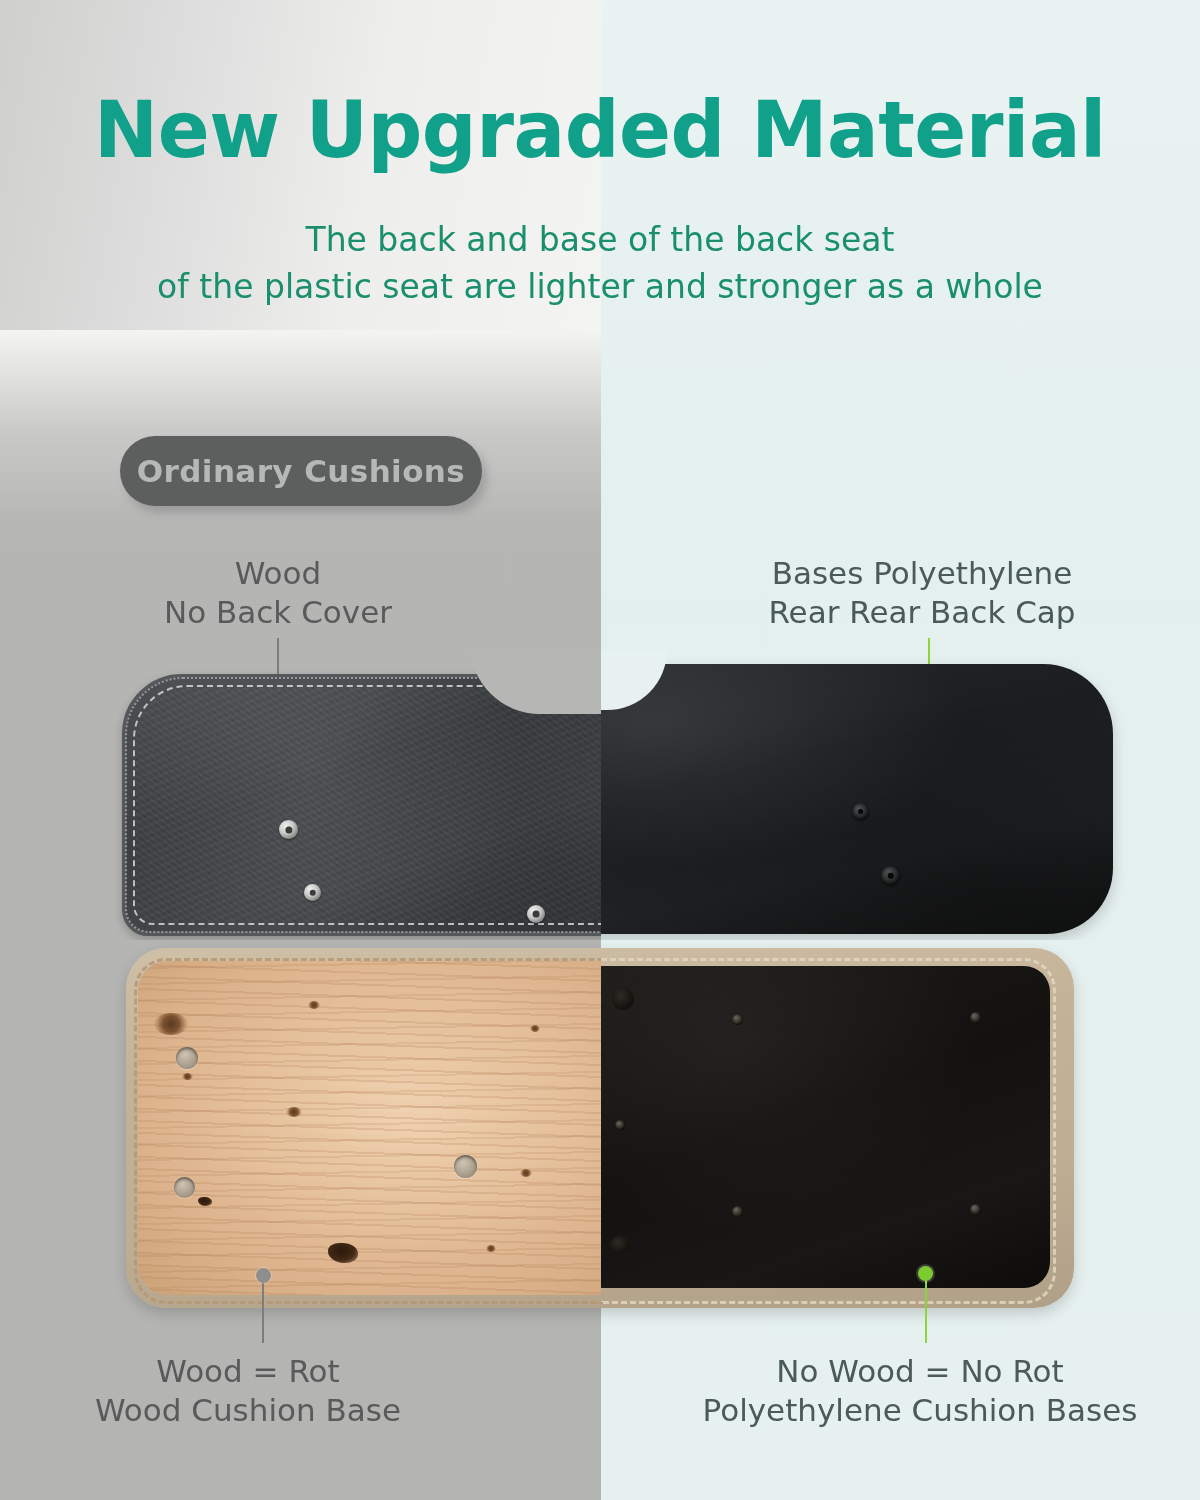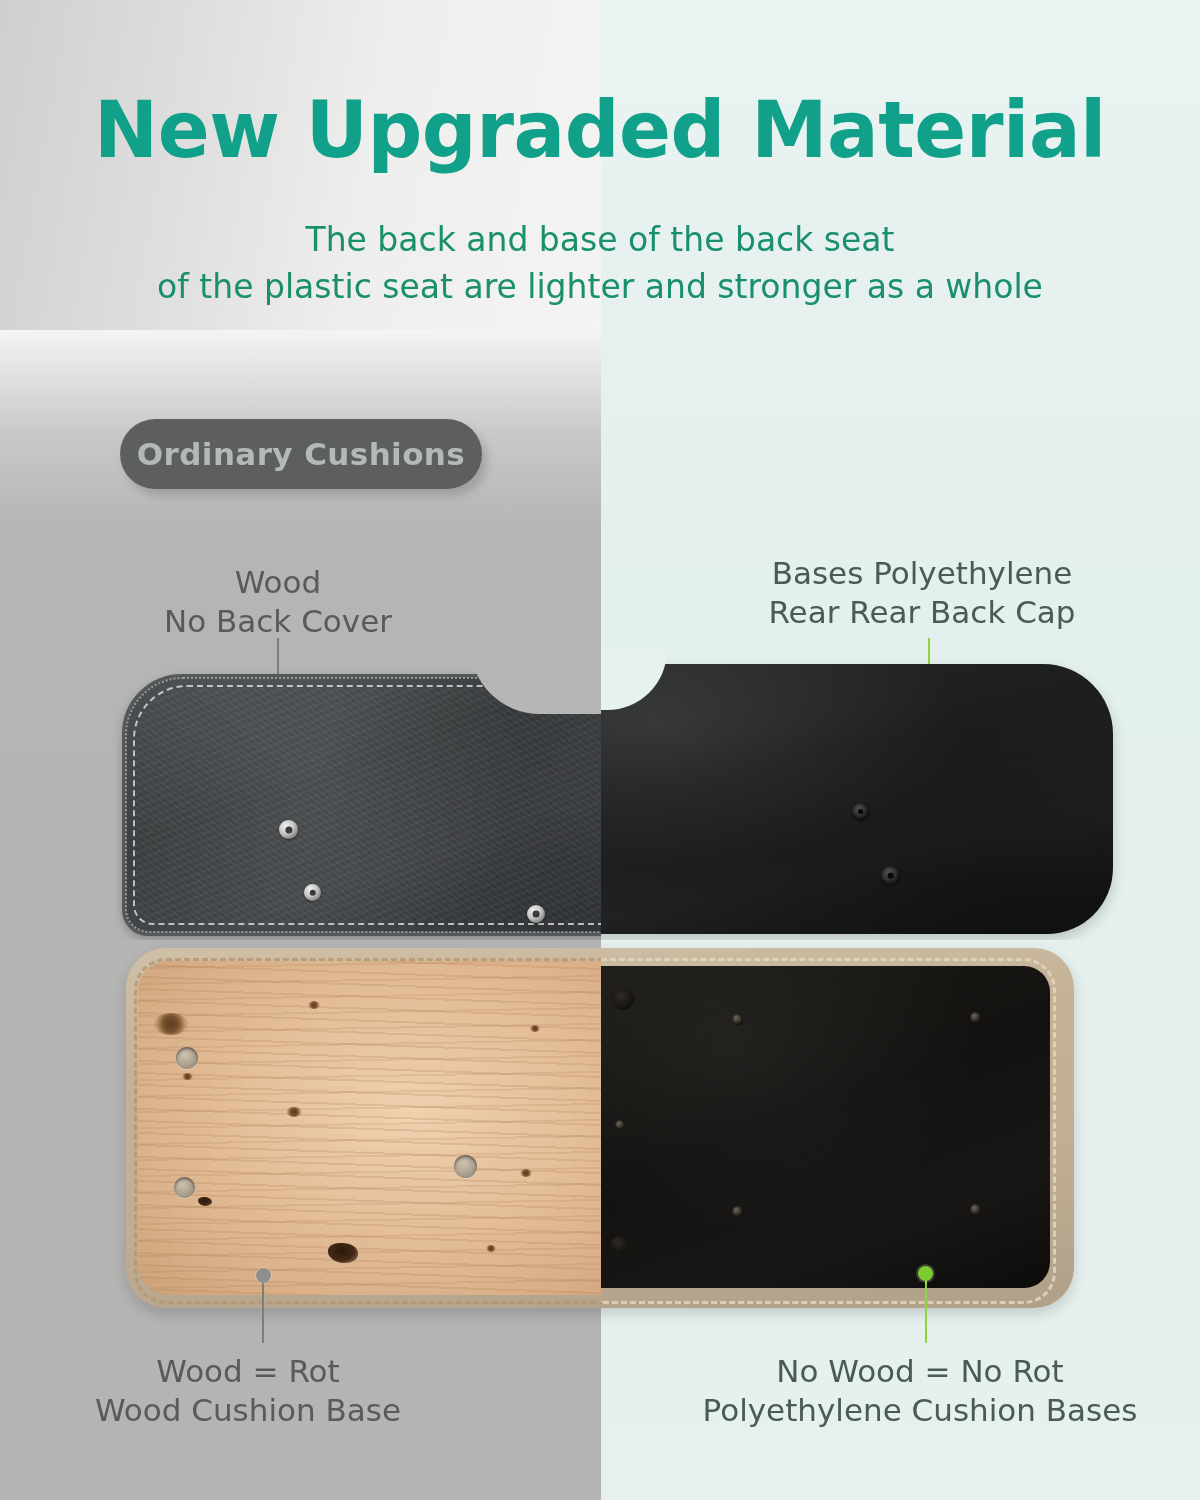--- a/index.html
+++ b/index.html
@@ -42,40 +42,40 @@
   .subtitle{
     position:absolute;left:0;top:216px;width:1200px;text-align:center;
     font-size:33px;line-height:47px;color:#1a8f6e;font-weight:400;
   }
   .subtitle div{white-space:nowrap;}
 
   
   .pill{
     position:absolute;height:70px;border-radius:36px;
     display:flex;align-items:center;justify-content:center;
-    font-weight:700;font-size:31px;letter-spacing:0.4px;
+    font-weight:700;font-size:31px;letter-spacing:0.4px;margin-top:17px;
   }
   .pill-gray{
     left:120px;top:419px;width:362px;
     background:#5c5f5e;color:#b4b9b8;
     box-shadow:5px 7px 9px rgba(90,95,95,0.30);
   }
   .pill-green{
     left:732px;top:419px;width:362px;
     background:#6fc62b;color:#ffffff;
     box-shadow:5px 8px 10px rgba(110,170,60,0.33);
   }
 
   
   .callout{position:absolute;text-align:center;font-size:31px;line-height:39px;}
   .callout div{white-space:nowrap;}
   .callout-dark{color:#5a5a5a;}
   .callout-slate{color:#4a5a57;}
 
-  .lbl-wood-nbc{left:78px;top:554px;width:400px;margin-top:9px;}
+  .lbl-wood-nbc{left:78px;top:554px;width:400px;}
   .lbl-molded{left:722px;top:554px;width:400px;}
   .lbl-wood-rot{left:48px;top:1352px;width:400px;}
   .lbl-nowood{left:680px;top:1352px;width:480px;text-align:center;}
 
   
   .leader{position:absolute;width:2px;}
   .leader-gray{background:#7d7d7d;}
   .leader-green{background:#8cd63c;}
   .dot{position:absolute;width:15px;height:15px;border-radius:50%;}
   .dot-gray{background:#8e8e8e;box-shadow:0 0 0 1px rgba(255,255,255,0.22);}

